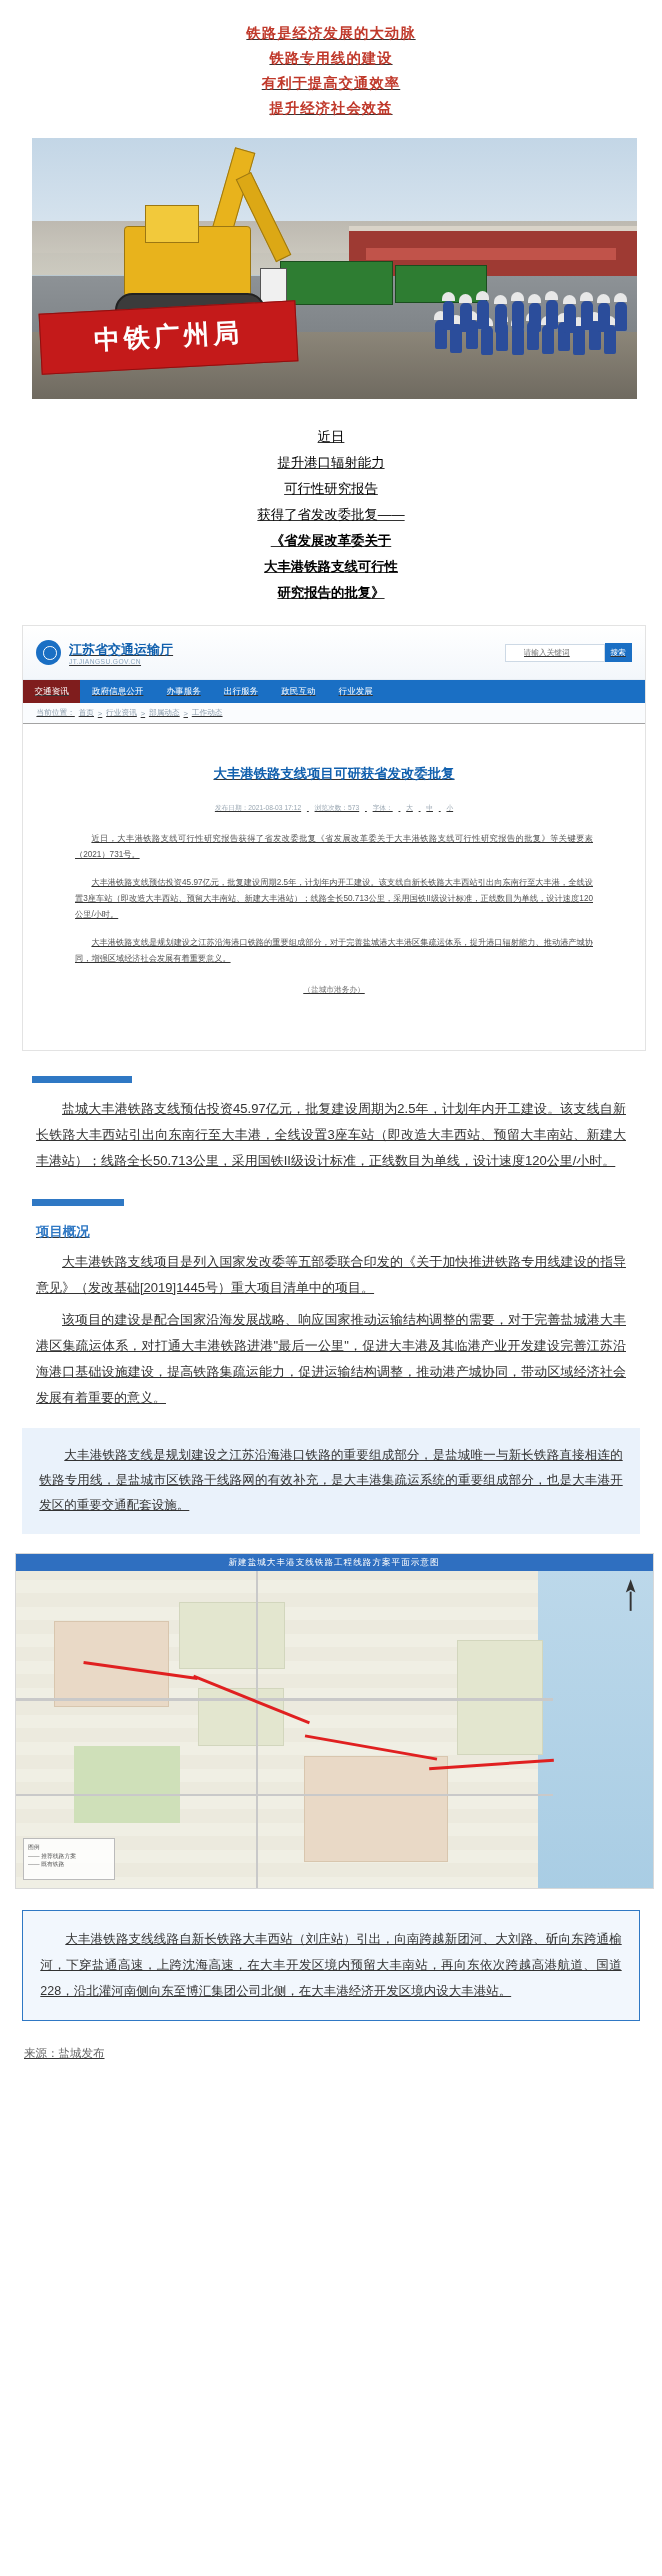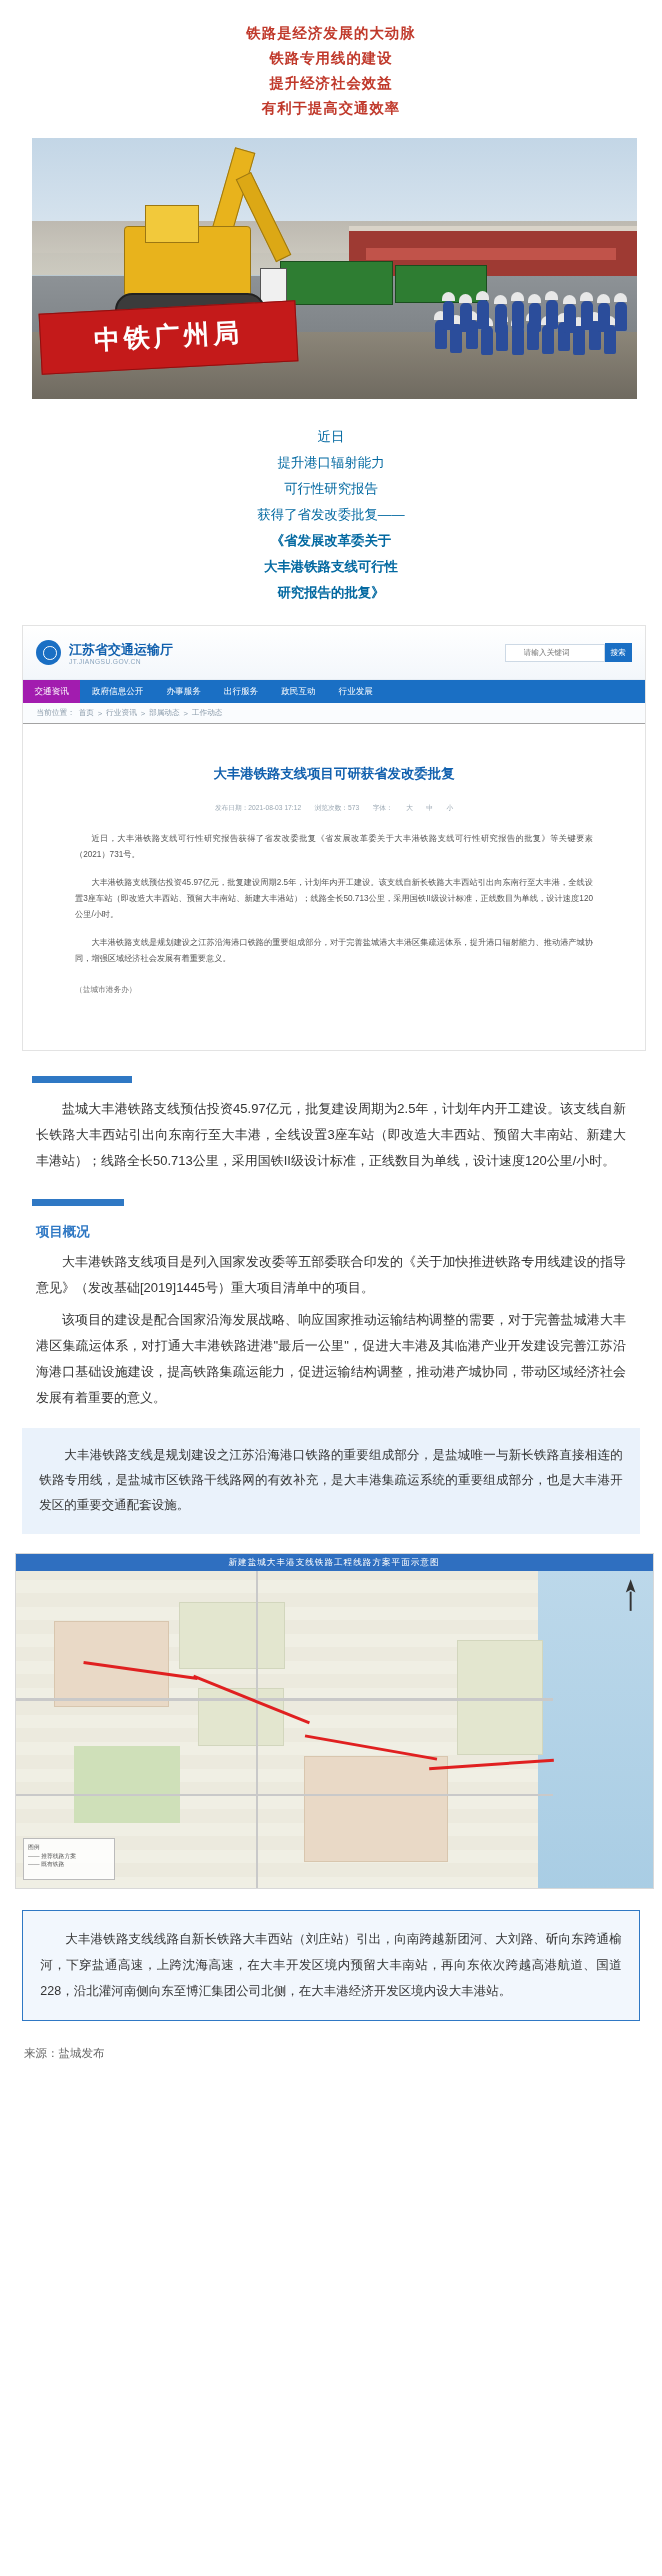--- a/index.html
+++ b/index.html
@@ -3,21 +3,21 @@
 <meta charset="utf-8">
 <style>
   * { box-sizing: border-box; }
   html, body { margin: 0; padding: 0; }
   body {
     width: 662px;
     background: #ffffff;
     font-family: "Liberation Sans", "DejaVu Sans", sans-serif;
     color: #333;
   }
-  .page { width: 656px; margin: 0 auto; background: #fff; position: relative; }
+  .page { width: 656px; margin: 0 auto; background: #fff; position: relative; text-decoration: underline; }
 
   
   .headline {
     padding: 21px 38px 13.4px 38px;
     text-align: center;
   }
   .headline div {
     color: #c0392b;
     font-size: 14.4px;
     font-weight: bold;
@@ -67,21 +67,21 @@
     background:#c41a1a; border:1.9px solid #8e1010; transform: rotate(-3deg);
     color:#fff; font-size:26px; font-weight:bold; text-align:center; line-height:58px;
     letter-spacing:3.8px; font-family:"Liberation Serif", serif; }
   
   .hero .crowd { position:absolute; left:403px; top:144px; width:202px; height:83px; }
   .hero .crowd i { position:absolute; width:11.5px; height:29px; background:#2b4d9b; border-radius:4.8px 4.8px 1.9px 1.9px; display:block;}
   .hero .crowd i:before{content:"";position:absolute;left:-1px;top:-9.6px;width:13.4px;height:9.6px;background:#e8e8e8;border-radius:6.7px 6.7px 0 0;}
 
   
   .mid-block { padding: 25px 38px 5.8px 38px; text-align:center; }
-  .mid-block .ln { color:#0369a1; font-size:13.4px; line-height:26px; }
+  .mid-block .ln { color:#000000; font-size:13.4px; line-height:26px; }
   .mid-block .ln.strong { font-weight:bold; }
 
   
   .shot-wrap { padding: 13.4px 19px 0 19px; }
   .shot {
     width: 624px; border:1px solid #e3e3e3; background:#fff;
   }
   .shot .gov-head {
     height: 54px; background: linear-gradient(#ffffff,#f3f7fb);
     display:flex; align-items:center; padding:0 13.4px; border-bottom:1px solid #e8eef4;
@@ -96,35 +96,35 @@
     width:100px; height:17.3px; font-size:7.7px; border:1px solid #cdd9e5; background:#fff;
     padding:0 18px; color:#999;
   }
   .shot .gov-search .btn { width:27px; height:19px; background:#1a6fc4; color:#fff;
     font-size:7.7px; display:flex; align-items:center; justify-content:center; }
   .shot .nav {
     height:23px; background:#1a6fc4; display:flex; align-items:center;
     color:#fff; font-size:8.6px;
   }
   .shot .nav .item { padding:0 11.5px; line-height:23px; }
-  .shot .nav .item.active { background:#a21caf; }
+  .shot .nav .item.active { background:#7f1d1d; }
   .shot .crumb { height:21px; display:flex; align-items:center; padding:0 13.4px;
     font-size:7.7px; color:#8c9cab; border-bottom:1px solid #a3a3a3; background:#fafcfe;}
   .shot .crumb span { margin-right:3.8px; }
   .shot .body { padding: 25px 52px 17.3px 52px; }
   .shot h1 {
     margin:16px 0 21px 0; font-size:13.4px; color:#1160ae; text-align:center; font-weight:bold;
   }
   .shot .meta { text-align:center; font-size:6.7px; color:#9aa7b2; margin-bottom:17.3px; }
   .shot .meta span { margin:0 5.8px; }
   .shot p {
     margin:0 0 11.5px 0; font-size:8.2px; line-height:16.3px; color:#555; text-indent:2em;
     text-align: justify;
   }
-  .shot .sign { text-align:left; font-size:7.7px; color:#777; margin-top:17.3px; }
+  .shot .sign { text-align:center; font-size:7.7px; color:#777; margin-top:17.3px; }
   .shot .fade { height:38px; background:linear-gradient(rgba(255,255,255,0),#fff); }
 
   
   .bar { width:100px; height:6.7px; background:#2f78c4; margin:25px 0 13.4px 29px; }
   .bar.small { width:92px; }
   .para { padding: 0 33px; font-size:13px; line-height:26px; color:#333; text-indent:2em; text-align:justify; }
 
   .sec-title { padding: 3.8px 33px 0 33px; font-size:13.4px; font-weight:bold; color:#2f78c4; }
 
   
@@ -173,22 +173,22 @@
   .source { padding: 25px 0 17.3px 21px; font-size:11.5px; color:#666; }
 </style>
 </head>
 <body>
 
 <div class="page">
 
   <div class="headline">
     <div>铁路是经济发展的大动脉</div>
     <div>铁路专用线的建设</div>
+    <div>有利于提高交通效率</div>
     <div>提升经济社会效益</div>
-    <div>有利于提高交通效率</div>
   </div>
 
   <div class="hero-wrap">
     <div class="hero">
       <div class="sky"></div>
       <div class="far-buildings"></div>
       <div class="red-building"></div>
       <div class="ground"></div>
       <div class="dirt"></div>
       <div class="truck truck1"></div>

